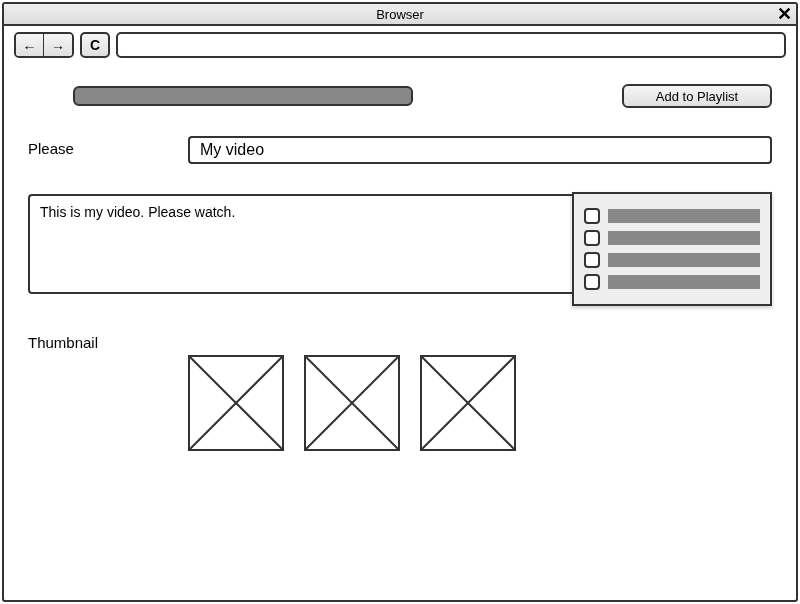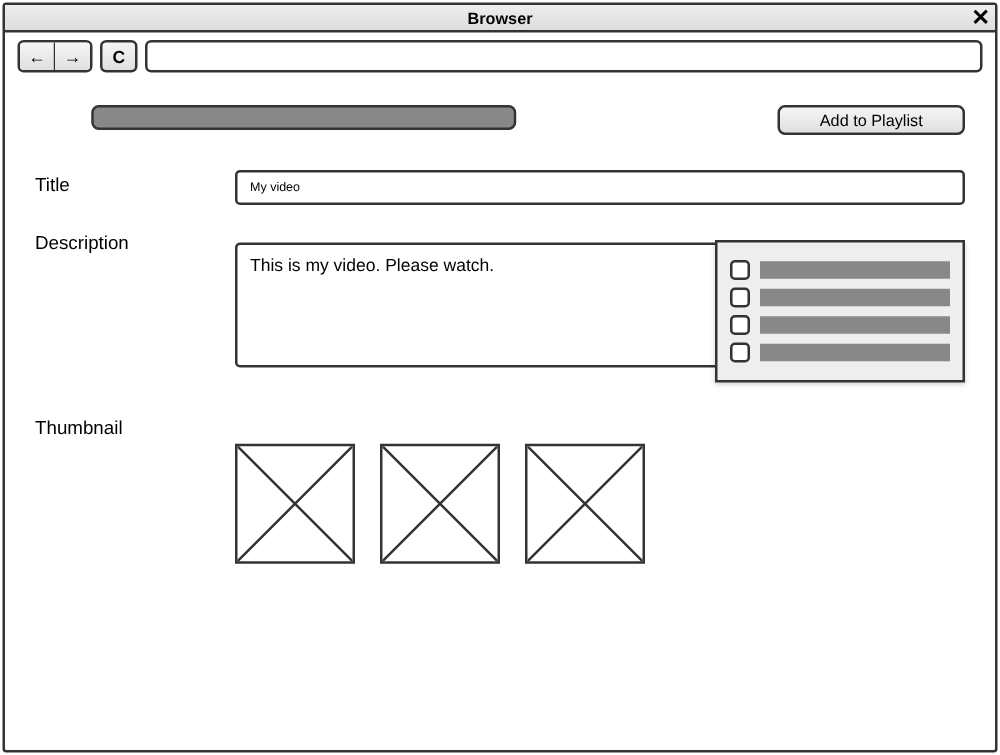--- a/index.html
+++ b/index.html
@@ -23,21 +23,21 @@
       height: 22px;
       background: linear-gradient(#eee, #ddd);
       border-bottom: 2px solid #333;
       display: flex;
       align-items: center;
       justify-content: center;
       position: relative;
     }
     .titlebar-title {
       font-size: 13px;
-      font-weight: bold;
+      font-weight: normal;
     }
     .close-btn {
       position: absolute;
       right: 4px;
       top: 0;
       font-size: 18px;
       font-weight: bold;
       cursor: pointer;
       line-height: 20px;
     }
@@ -86,20 +86,21 @@
       background: #fff;
       padding: 0 8px;
     }
     .content {
       padding: 20px 24px;
       position: relative;
     }
     .top-row {
       display: flex;
       justify-content: space-between;
+      align-items: center;
       margin-bottom: 28px;
       padding-left: 45px;
     }
     .gray-bar {
       width: 340px;
       height: 20px;
       background: #888;
       border: 2px solid #333;
       border-radius: 6px;
     }
@@ -122,21 +123,21 @@
       font-size: 15px;
       padding-top: 4px;
     }
     .text-input {
       flex: 1;
       height: 28px;
       border: 2px solid #333;
       border-radius: 4px;
       padding: 0 10px;
       font-family: inherit;
-      font-size: 10px;
+      font-size: 16px;
     }
     .textarea {
       flex: 1;
       height: 100px;
       border: 2px solid #333;
       border-radius: 4px;
       padding: 8px 10px;
       font-family: inherit;
       font-size: 14px;
       resize: none;
@@ -209,26 +210,25 @@
     <input class="url-bar" value="" style="">
   </div>
 
   <div class="content">
     <div class="top-row">
       <div class="gray-bar"></div>
       <button class="add-playlist-btn">Add to Playlist</button>
     </div>
 
     <div class="form-row">
-      <div class="label">Title</div>
+      <div class="label">Please</div>
       <input class="text-input" value="My video" style="">
     </div>
 
     <div class="form-row">
-      <div class="label">Description</div>
       <textarea class="textarea" style="">This is my video. Please watch.</textarea>
     </div>
 
     <div class="form-row">
     </div>
 
     <div class="form-row" style="margin-bottom:4px;">
       <div class="label">Thumbnail</div>
     </div>
     <div class="thumb-row">

